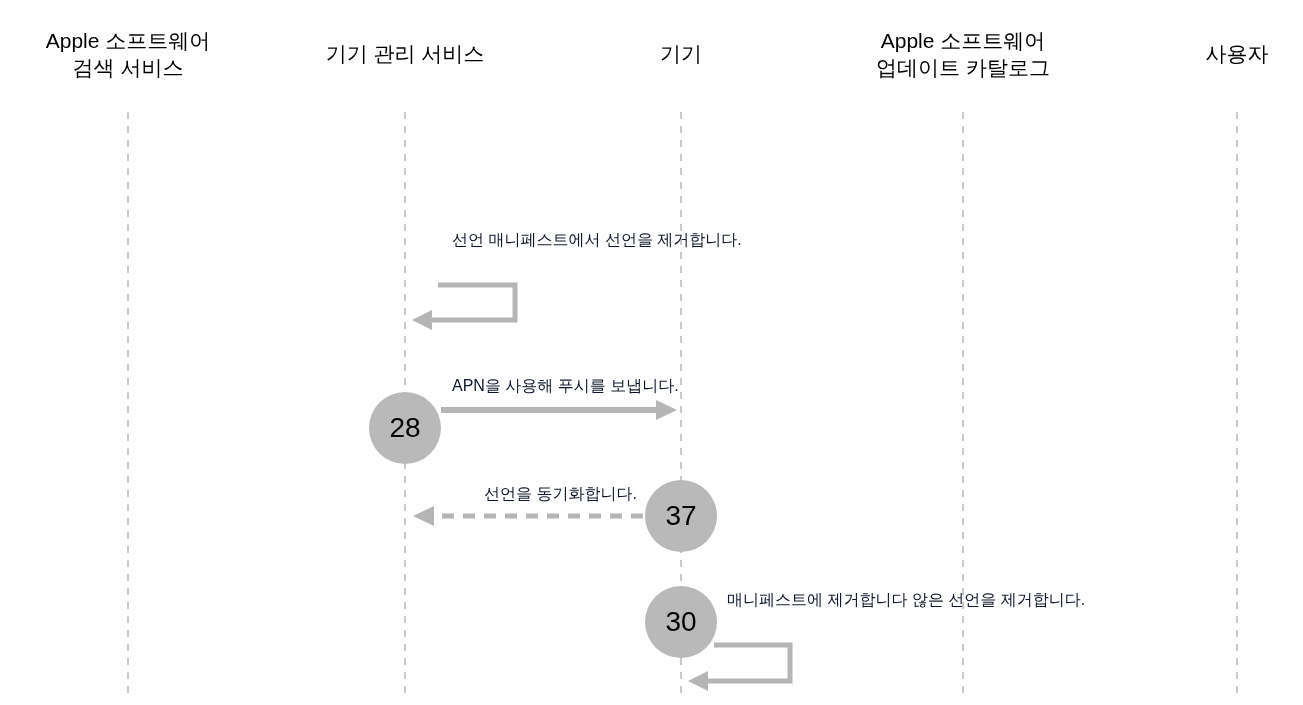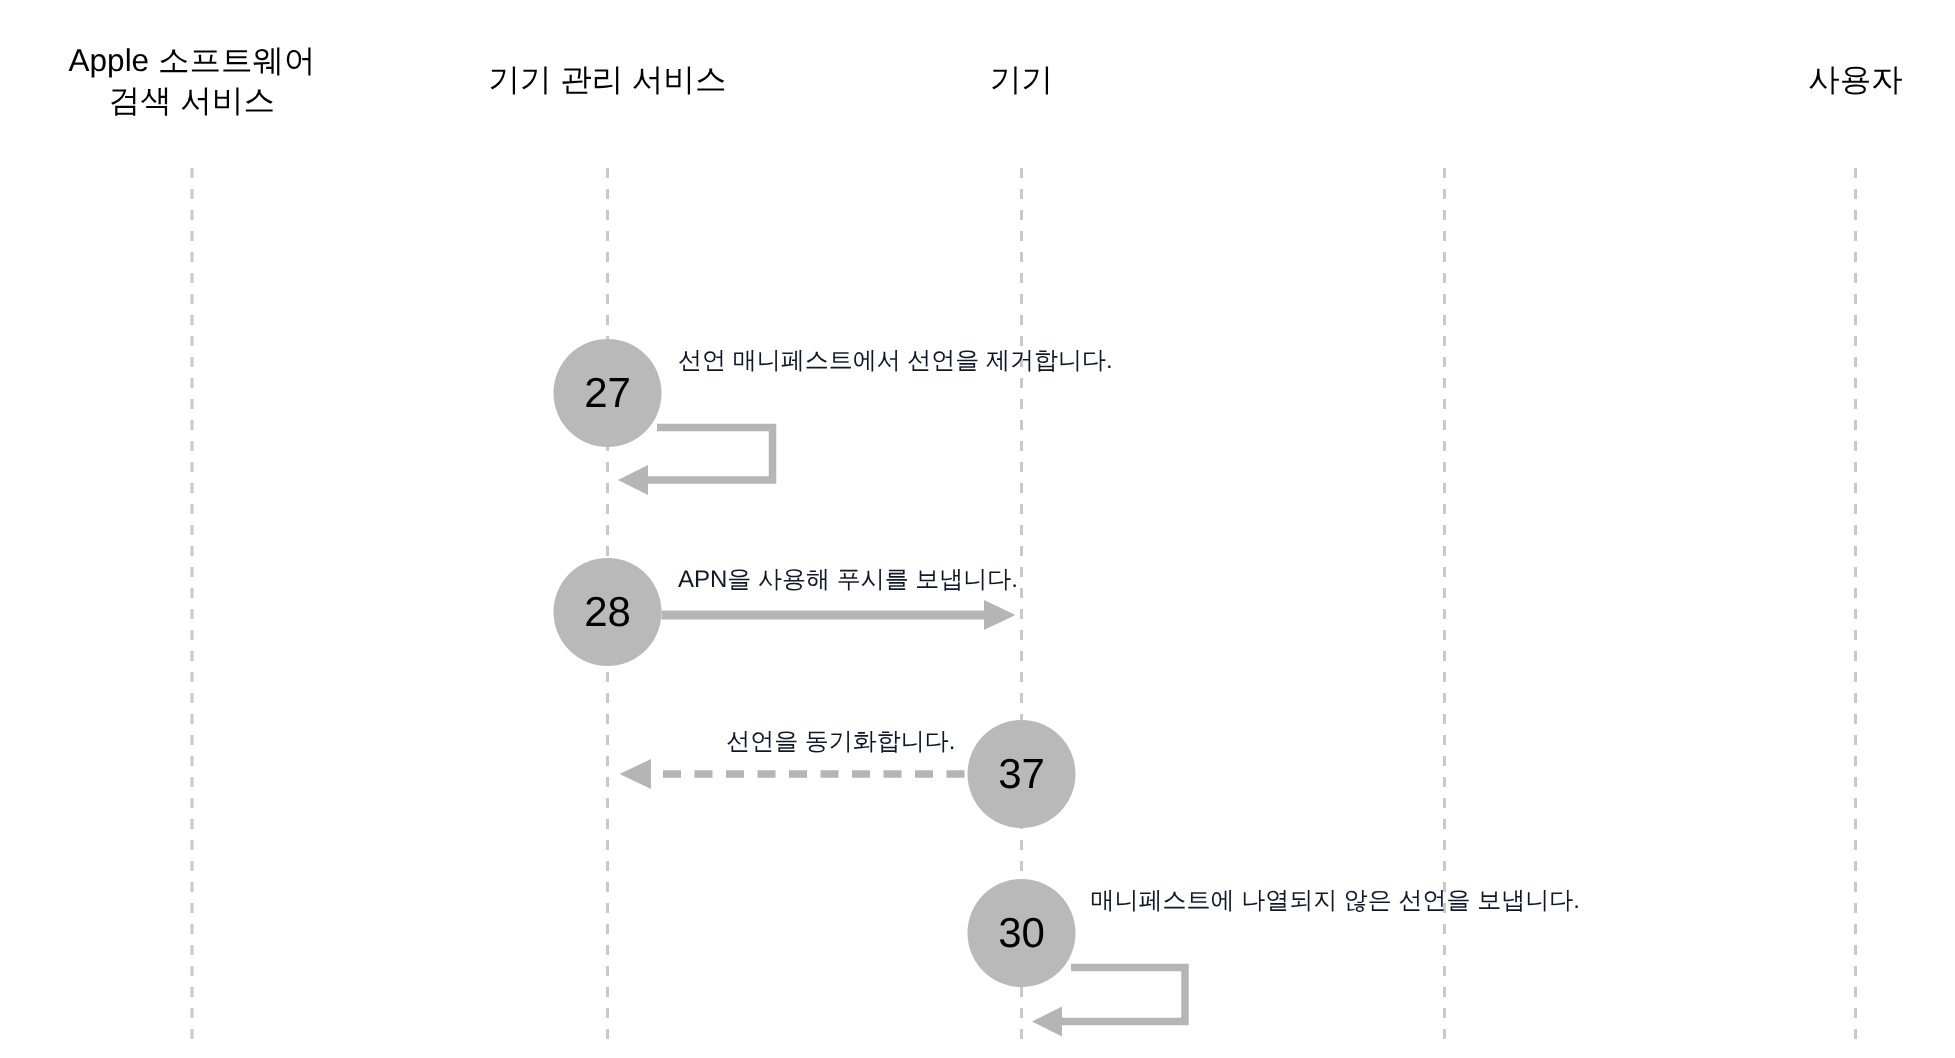--- a/index.html
+++ b/index.html
@@ -56,20 +56,21 @@
 
   <div class="lifeline" style="left:127px"></div>
   <div class="lifeline" style="left:404px"></div>
   <div class="lifeline" style="left:680px"></div>
   <div class="lifeline" style="left:962px"></div>
   <div class="lifeline" style="left:1236px"></div>
 
   <div class="actor-label" style="left:33px;width:190px">Apple 소프트웨어 검색 서비스</div>
   <div class="actor-label" style="left:295px;width:220px">기기 관리 서비스</div>
   <div class="actor-label" style="left:571px;width:220px">기기</div>
+  <div class="actor-label" style="left:868px;width:190px">Apple 소프트웨어 업데이트 카탈로그</div>
   <div class="actor-label" style="left:1127px;width:220px">사용자</div>
 
 
   <svg class="arrows" viewBox="0 0 1303 705">
 
     <g>
       <path d="M 438 285 L 515 285 L 515 320 L 432 320" fill="none" stroke="#b5b5b5" stroke-width="5"></path>
       <polygon points="412,320 432,310 432,330" fill="#b5b5b5"></polygon>
     </g>
 
@@ -82,23 +83,22 @@
       <path d="M 643 516 L 434 516" fill="none" stroke="#b5b5b5" stroke-width="5" stroke-dasharray="12 9"></path>
       <polygon points="413,516 434,506 434,526" fill="#b5b5b5"></polygon>
     </g>
 
     <g>
       <path d="M 714 645 L 790 645 L 790 681 L 708 681" fill="none" stroke="#b5b5b5" stroke-width="5"></path>
       <polygon points="688,681 708,671 708,691" fill="#b5b5b5"></polygon>
     </g>
   </svg>
 
-  <div class="step-circle" style="left:369px;top:226px">27</div>
-  <div class="step-circle" style="left:369px;top:372px">28</div>
+  <div class="step-circle" style="left:369px;top:392px">28</div>
   <div class="step-circle" style="left:645px;top:480px">37</div>
   <div class="step-circle" style="left:645px;top:586px">30</div>
 
   <div class="step-message" style="left:452px;top:230px">선언 매니페스트에서 선언을 제거합니다.</div>
   <div class="step-message" style="right:666px;top:484px">선언을 동기화합니다.</div>
   <div class="step-message" style="left:452px;top:376px">APN을 사용해 푸시를 보냅니다.</div>
-  <div class="step-message" style="left:727px;top:590px">매니페스트에 나열되지 않은 선언을 보냅니다.</div>
+  <div class="step-message" style="left:727px;top:590px">매니페스트에 제거합니다 않은 선언을 제거합니다.</div>
 
 </div>
 
 </body></html>

